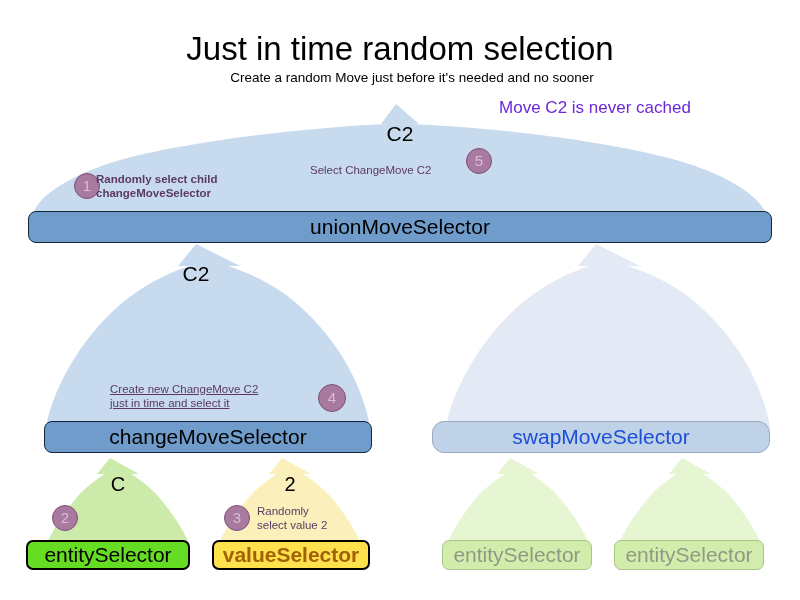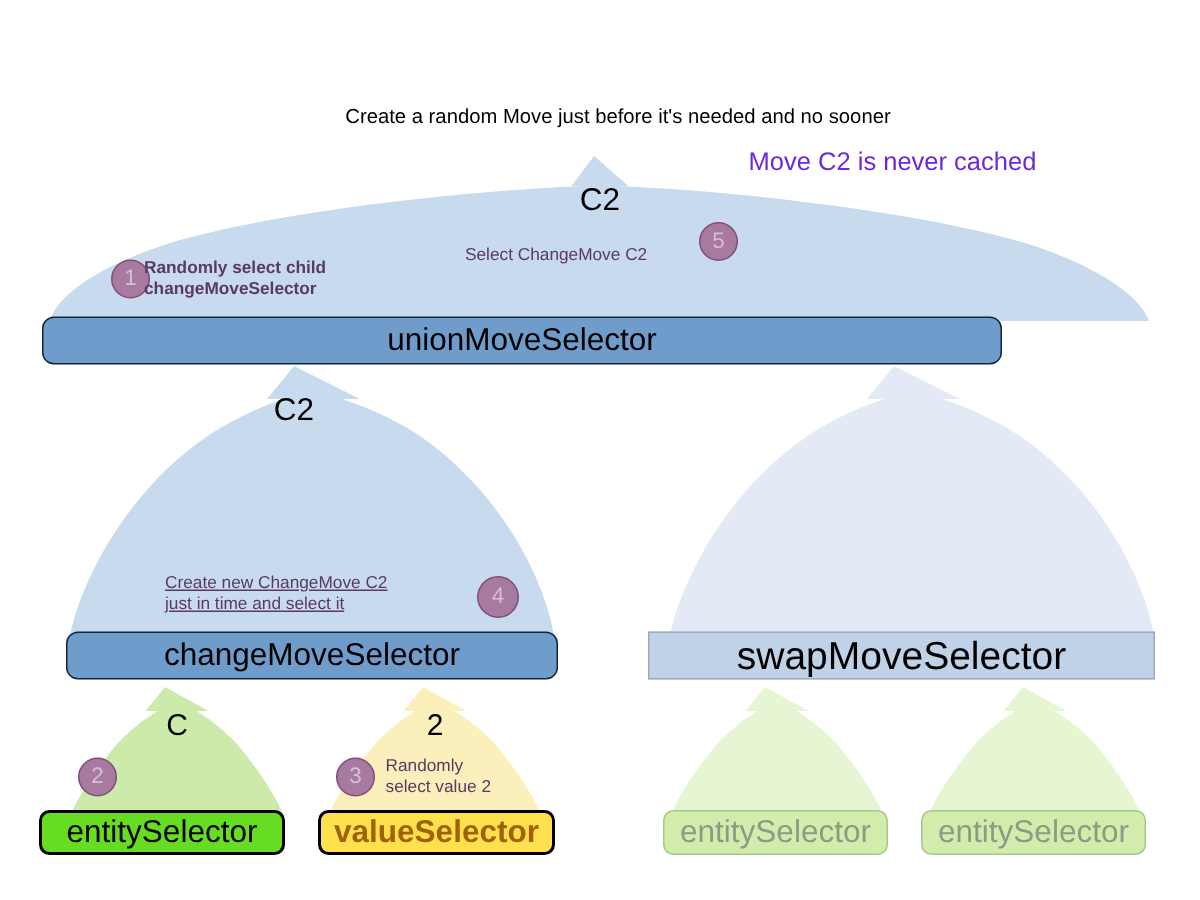--- a/index.html
+++ b/index.html
@@ -107,23 +107,23 @@
   .box-change {
     background: #6f9ccb;
     border: 1.7px solid #12263a;
     color: #000000;
     font-size: 21px;
     border-radius: 8px;
   }
   .box-faded-blue {
     background: #c0d2e8;
     border: 1.4px solid #9aabc0;
-    color: #000000;
-    font-size: 26px;
-    border-radius: 0;
+    color: #1d4ed8;
+    font-size: 21px;
+    border-radius: 12px;
   }
   .box-entity {
     background: #66dd22;
     border: 2px solid #000000;
     color: #000000;
     font-size: 21px;
   }
   .box-value {
     background: #ffe14d;
     border: 2px solid #000000;
@@ -203,33 +203,34 @@
              L 669,474 L 677,474
              C 664,482 652,492 642,506
              C 628,524 620,540 618,546
              L 762,546
              C 760,540 752,524 738,506
              C 728,492 716,482 703,474
              L 711,474 Z" fill="#e6f5d2" stroke="none"></path>
 
   </svg>
 
+  <div class="txt title">Just in time random selection</div>
   <div class="txt subtitle">Create a random Move just before it's needed and no sooner</div>
   <div class="txt warning">Move C2 is never cached</div>
 
   <div class="txt blob-label" style="left:330px; top:122px; width:140px;">C2</div>
 
   <div class="txt anno" style="left:310px; top:164px; width:165px;"><span>Select ChangeMove C2</span></div>
   <div class="badge" style="left:466px; top:148px; width:26px; height:26px; line-height:23px;">5</div>
 
   <div class="badge" style="left:74px; top:173px; width:26px; height:26px; line-height:23px;">1</div>
   <div class="txt anno" style="left:96px; top:173px; width:180px;font-weight:bold;"><span>Randomly select child</span>
 <span>changeMoveSelector</span></div>
 
-  <div class="box box-union" style="left:28px; top:211px; width:640px; height:32px; line-height:29px;">unionMoveSelector</div>
+  <div class="box box-union" style="left:28px; top:211px; width:744px; height:32px; line-height:29px;">unionMoveSelector</div>
 
   <div class="txt blob-label" style="left:136px; top:262px; width:120px;">C2</div>
 
   <div class="txt anno right" style="left:110px; top:383px; width:200px;"><span>Create new ChangeMove C2</span>
 <span>just in time and select it</span></div>
   <div class="badge" style="left:318px; top:384px; width:28px; height:28px; line-height:25px;">4</div>
 
   <div class="box box-change" style="left:44px; top:421px; width:328px; height:32px; line-height:29px;">changeMoveSelector</div>
 
   <div class="box box-faded-blue" style="left:432px; top:421px; width:338px; height:32px; line-height:30px;">swapMoveSelector</div>

